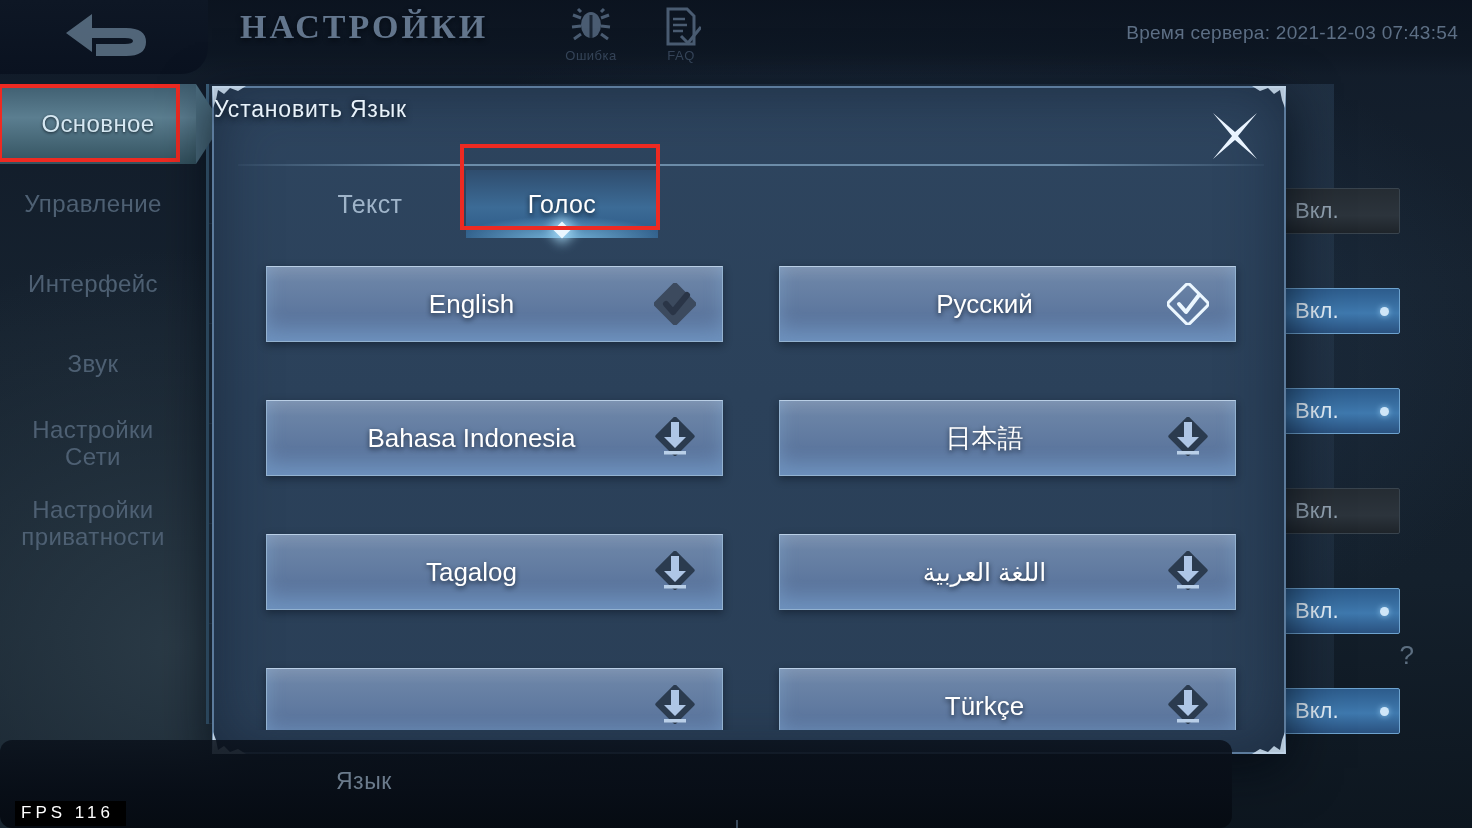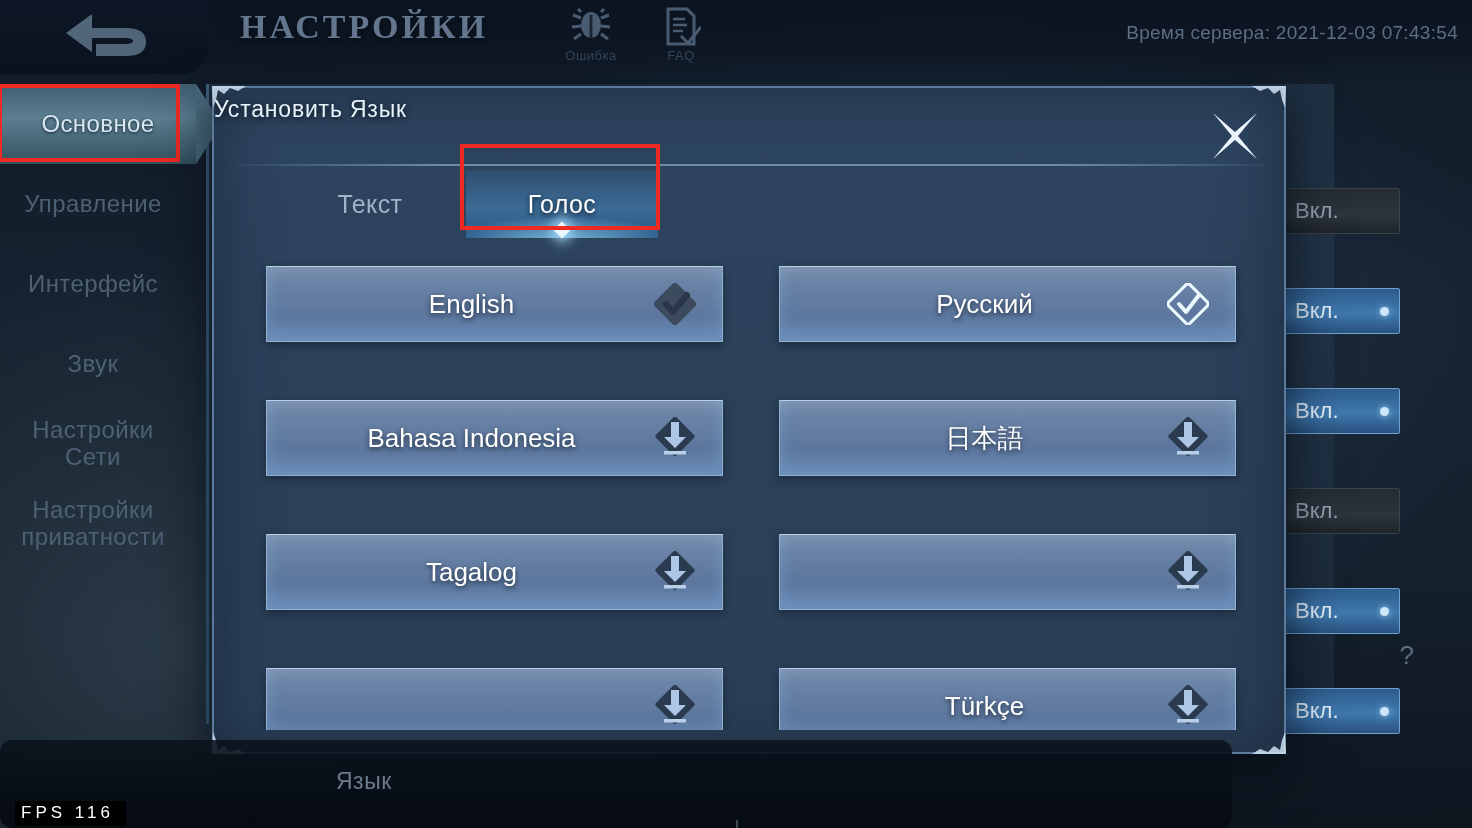--- a/index.html
+++ b/index.html
@@ -405,20 +405,21 @@
             <span class="lbl">Tagalog</span>
             <span class="state"><svg viewBox="0 0 42 42">
                 <g transform="rotate(45 21 20)">
                   <rect x="6" y="5" width="29" height="29" rx="2" fill="#2b3b4f"></rect>
                 </g>
                 <path d="M17 5 H25 V20 H32 L21 31 L10 20 H17 Z" fill="#aec6e6"></path>
                 <rect x="10" y="34" width="22" height="3.5" fill="#b9cfe8"></rect>
               </svg></span>
           </div>
           <div class="lang-btn rtl">
+            <span class="lbl">اللغة العربية</span>
             <span class="state"><svg viewBox="0 0 42 42">
                 <g transform="rotate(45 21 20)">
                   <rect x="6" y="5" width="29" height="29" rx="2" fill="#2b3b4f"></rect>
                 </g>
                 <path d="M17 5 H25 V20 H32 L21 31 L10 20 H17 Z" fill="#aec6e6"></path>
                 <rect x="10" y="34" width="22" height="3.5" fill="#b9cfe8"></rect>
               </svg></span>
           </div>
           <div class="lang-btn">
             <span class="state"><svg viewBox="0 0 42 42">

